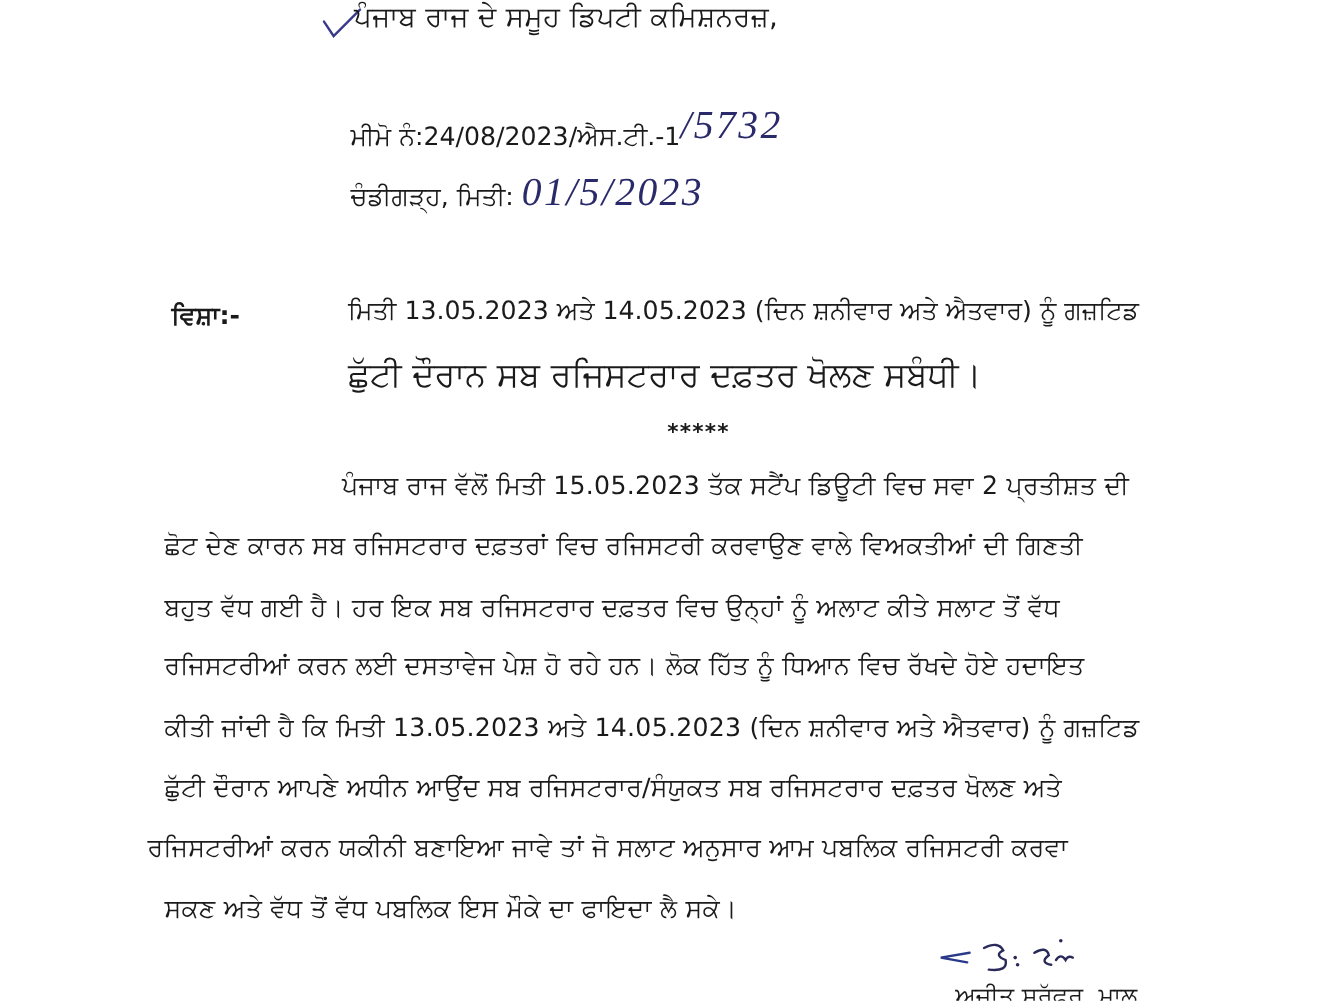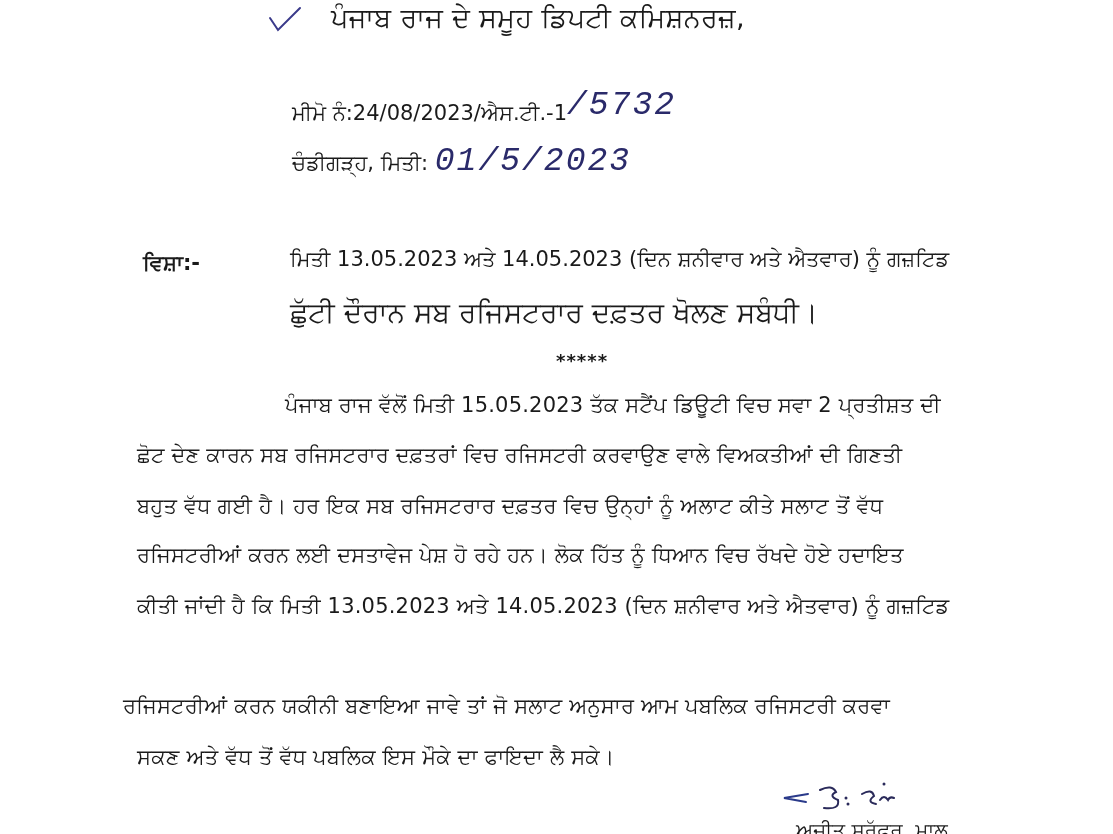--- a/index.html
+++ b/index.html
@@ -5,27 +5,27 @@
     html, body { margin: 0; padding: 0; }
     body {
       width: 1113px; height: 834px; overflow: hidden;
       background: #ffffff;
       font-family: "DejaVu Sans", "Liberation Sans", sans-serif;
       color: #1a1a1a;
       position: relative;
     }
     .page { position: absolute; inset: 0; }
     .abs { position: absolute; white-space: nowrap; }
-    .addressee { left: 295px; top: 2px; font-size: 27px; letter-spacing: 0.3px; margin-left: 36px; }
+    .addressee { left: 295px; top: 2px; font-size: 23px; letter-spacing: 0.3px; }
     .tick {
       position: absolute; left: 268px; top: 4px; width: 40px; height: 30px;
     }
     .memo { left: 292px; top: 93px; font-size: 21px; }
     .memo .hand, .date .hand {
-      font-family: Liberation Mono, monospace; font-style: italic;
+      font-family: Liberation Serif, serif; font-style: italic;
       color: #2a2a6a; font-size: 33px; letter-spacing: 2px;
     }
     .memo .hand { position: relative; top: -6px; }
     .date { left: 292px; top: 143px; font-size: 21px; }
     .subject-label { left: 143px; top: 251px; font-size: 21px; font-weight: bold; }
     .subject-l1 { left: 290px; top: 247px; font-size: 21px; }
     .subject-l2 { left: 290px; top: 296px; font-size: 28px; }
     .stars { left: 556px; top: 350px; font-size: 18px; letter-spacing: 1px; font-weight: bold; }
     .body-line { font-size: 21px; letter-spacing: 0.2px; }
     .l1 { left: 285px; top: 393px; }
@@ -64,20 +64,21 @@
   <div class="abs subject-l1">ਮਿਤੀ 13.05.2023 ਅਤੇ 14.05.2023 (ਦਿਨ ਸ਼ਨੀਵਾਰ ਅਤੇ ਐਤਵਾਰ) ਨੂੰ ਗਜ਼ਟਿਡ</div>
   <div class="abs subject-l2">ਛੁੱਟੀ ਦੌਰਾਨ ਸਬ ਰਜਿਸਟਰਾਰ ਦਫ਼ਤਰ ਖੋਲਣ ਸਬੰਧੀ।</div>
 
   <div class="abs stars">*****</div>
 
   <div class="abs body-line l1">ਪੰਜਾਬ ਰਾਜ ਵੱਲੋਂ ਮਿਤੀ 15.05.2023 ਤੱਕ ਸਟੈਂਪ ਡਿਊਟੀ ਵਿਚ ਸਵਾ 2 ਪ੍ਰਤੀਸ਼ਤ ਦੀ</div>
   <div class="abs body-line l2">ਛੋਟ ਦੇਣ ਕਾਰਨ ਸਬ ਰਜਿਸਟਰਾਰ ਦਫ਼ਤਰਾਂ ਵਿਚ ਰਜਿਸਟਰੀ ਕਰਵਾਉਣ ਵਾਲੇ ਵਿਅਕਤੀਆਂ ਦੀ ਗਿਣਤੀ</div>
   <div class="abs body-line l3">ਬਹੁਤ ਵੱਧ ਗਈ ਹੈ। ਹਰ ਇਕ ਸਬ ਰਜਿਸਟਰਾਰ ਦਫ਼ਤਰ ਵਿਚ ਉਨ੍ਹਾਂ ਨੂੰ ਅਲਾਟ ਕੀਤੇ ਸਲਾਟ ਤੋਂ ਵੱਧ</div>
   <div class="abs body-line l4">ਰਜਿਸਟਰੀਆਂ ਕਰਨ ਲਈ ਦਸਤਾਵੇਜ ਪੇਸ਼ ਹੋ ਰਹੇ ਹਨ। ਲੋਕ ਹਿੱਤ ਨੂੰ ਧਿਆਨ ਵਿਚ ਰੱਖਦੇ ਹੋਏ ਹਦਾਇਤ</div>
   <div class="abs body-line l5">ਕੀਤੀ ਜਾਂਦੀ ਹੈ ਕਿ ਮਿਤੀ 13.05.2023 ਅਤੇ 14.05.2023 (ਦਿਨ ਸ਼ਨੀਵਾਰ ਅਤੇ ਐਤਵਾਰ) ਨੂੰ ਗਜ਼ਟਿਡ</div>
+  <div class="abs body-line l6">ਛੁੱਟੀ ਦੌਰਾਨ ਆਪਣੇ ਅਧੀਨ ਆਉਂਦ ਸਬ ਰਜਿਸਟਰਾਰ/ਸੰਯੁਕਤ ਸਬ ਰਜਿਸਟਰਾਰ ਦਫ਼ਤਰ ਖੋਲਣ ਅਤੇ</div>
   <div class="abs body-line l7">ਰਜਿਸਟਰੀਆਂ ਕਰਨ ਯਕੀਨੀ ਬਣਾਇਆ ਜਾਵੇ ਤਾਂ ਜੋ ਸਲਾਟ ਅਨੁਸਾਰ ਆਮ ਪਬਲਿਕ ਰਜਿਸਟਰੀ ਕਰਵਾ</div>
   <div class="abs body-line l8">ਸਕਣ ਅਤੇ ਵੱਧ ਤੋਂ ਵੱਧ ਪਬਲਿਕ ਇਸ ਮੌਕੇ ਦਾ ਫਾਇਦਾ ਲੈ ਸਕੇ।</div>
 
   <svg class="signature" viewBox="0 0 150 40">
     <path d="M28 14 L4 18 L26 22" fill="none" stroke="#2a3a8a" stroke-width="2" stroke-linecap="round"></path>
     <path d="M40 10 Q52 4 56 12 Q48 16 58 20 Q60 30 44 28" fill="none" stroke="#2a2a5a" stroke-width="2" stroke-linecap="round"></path>
     <circle cx="66" cy="18" r="1.5" fill="#2a2a5a"></circle>
     <circle cx="68" cy="24" r="1.5" fill="#2a2a5a"></circle>
     <path d="M82 14 Q92 8 94 16 Q86 22 96 24" fill="none" stroke="#2a2a5a" stroke-width="2" stroke-linecap="round"></path>
     <path d="M100 20 Q104 14 108 20 Q110 16 114 18" fill="none" stroke="#2a2a5a" stroke-width="2" stroke-linecap="round"></path>

